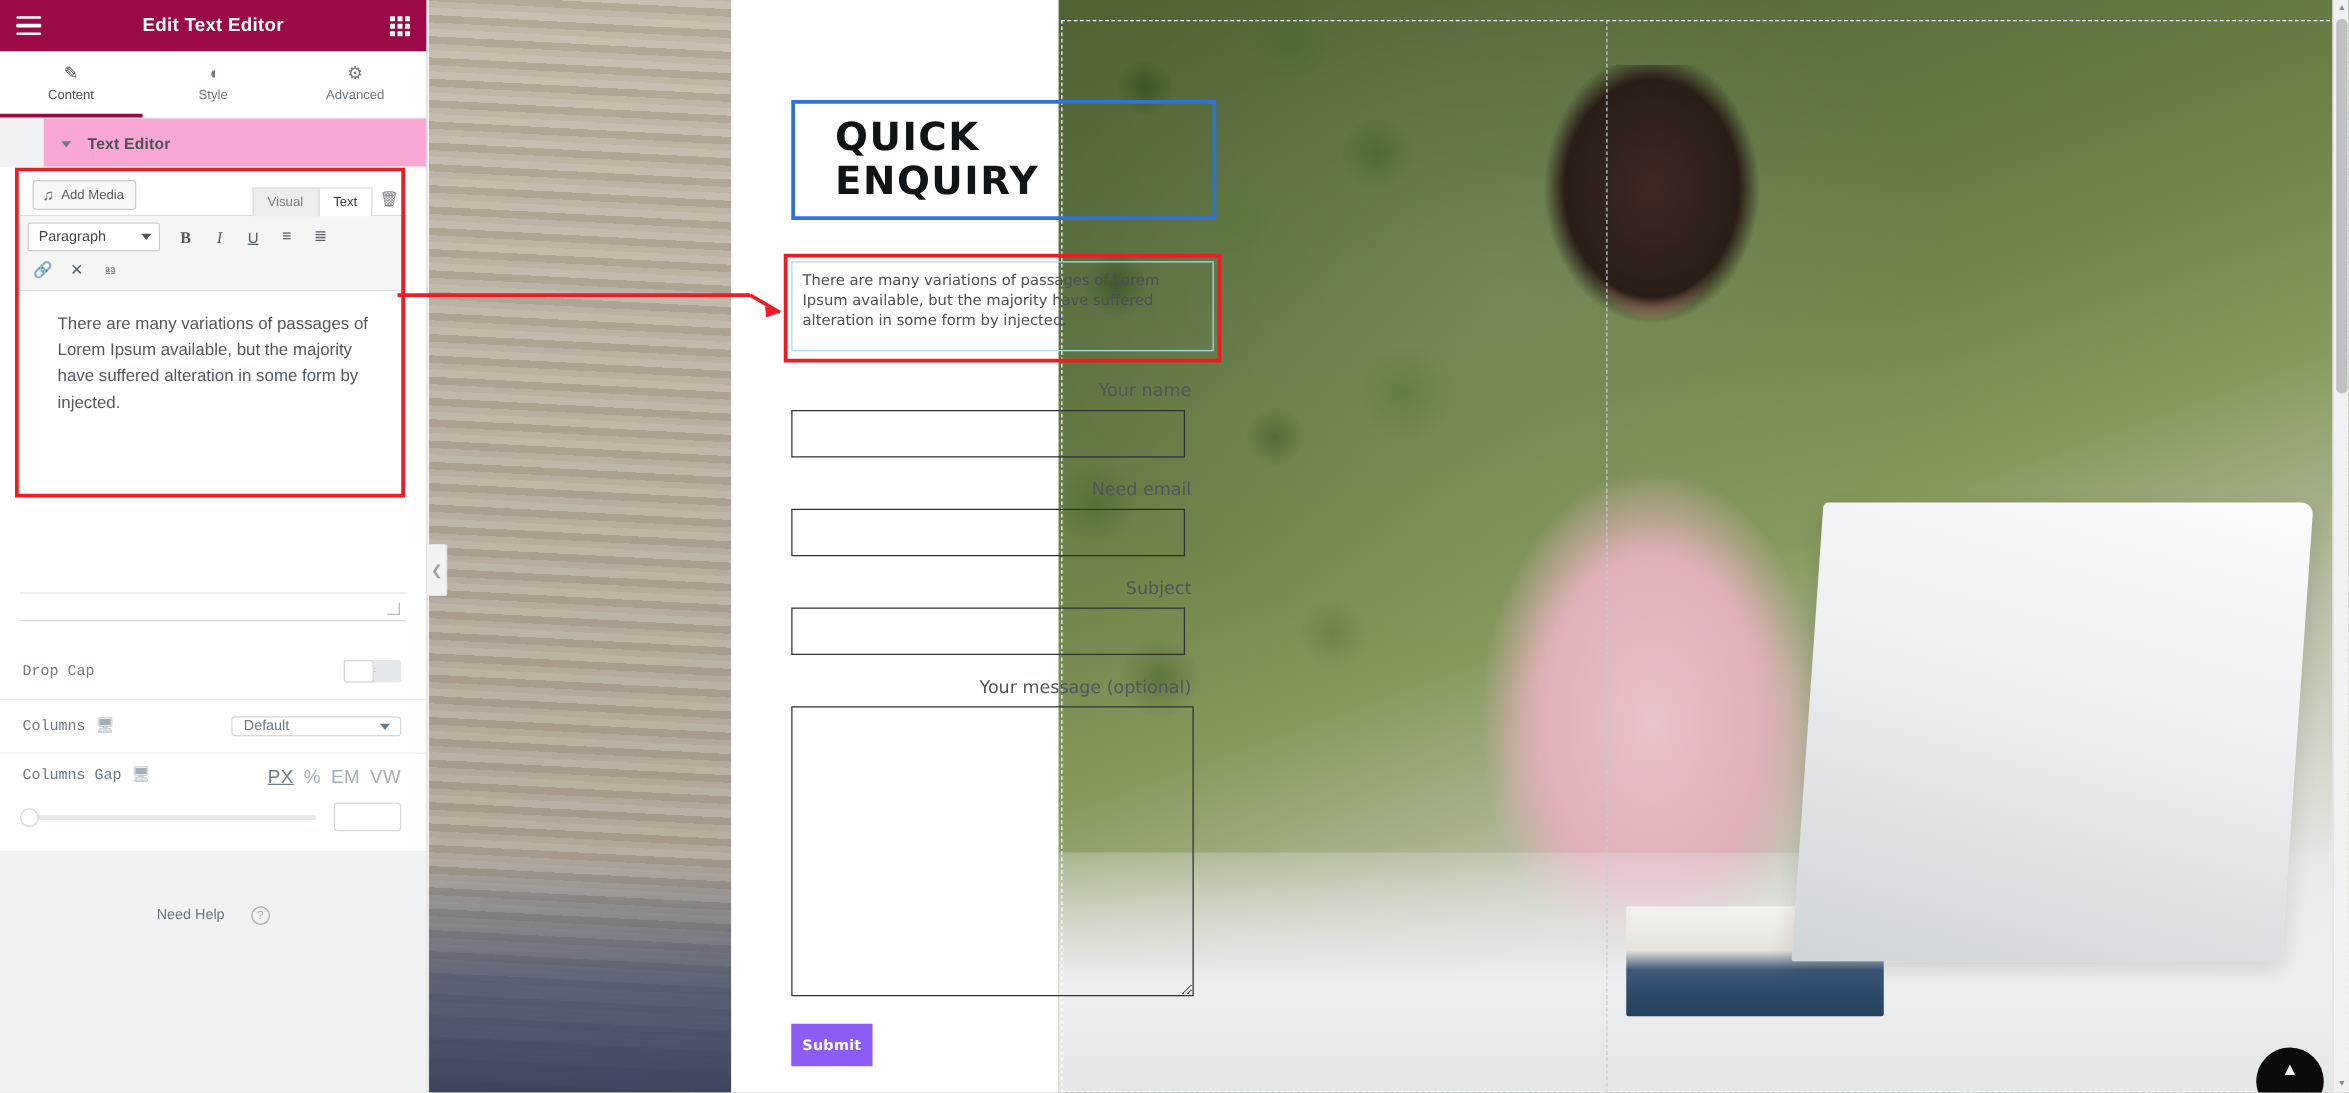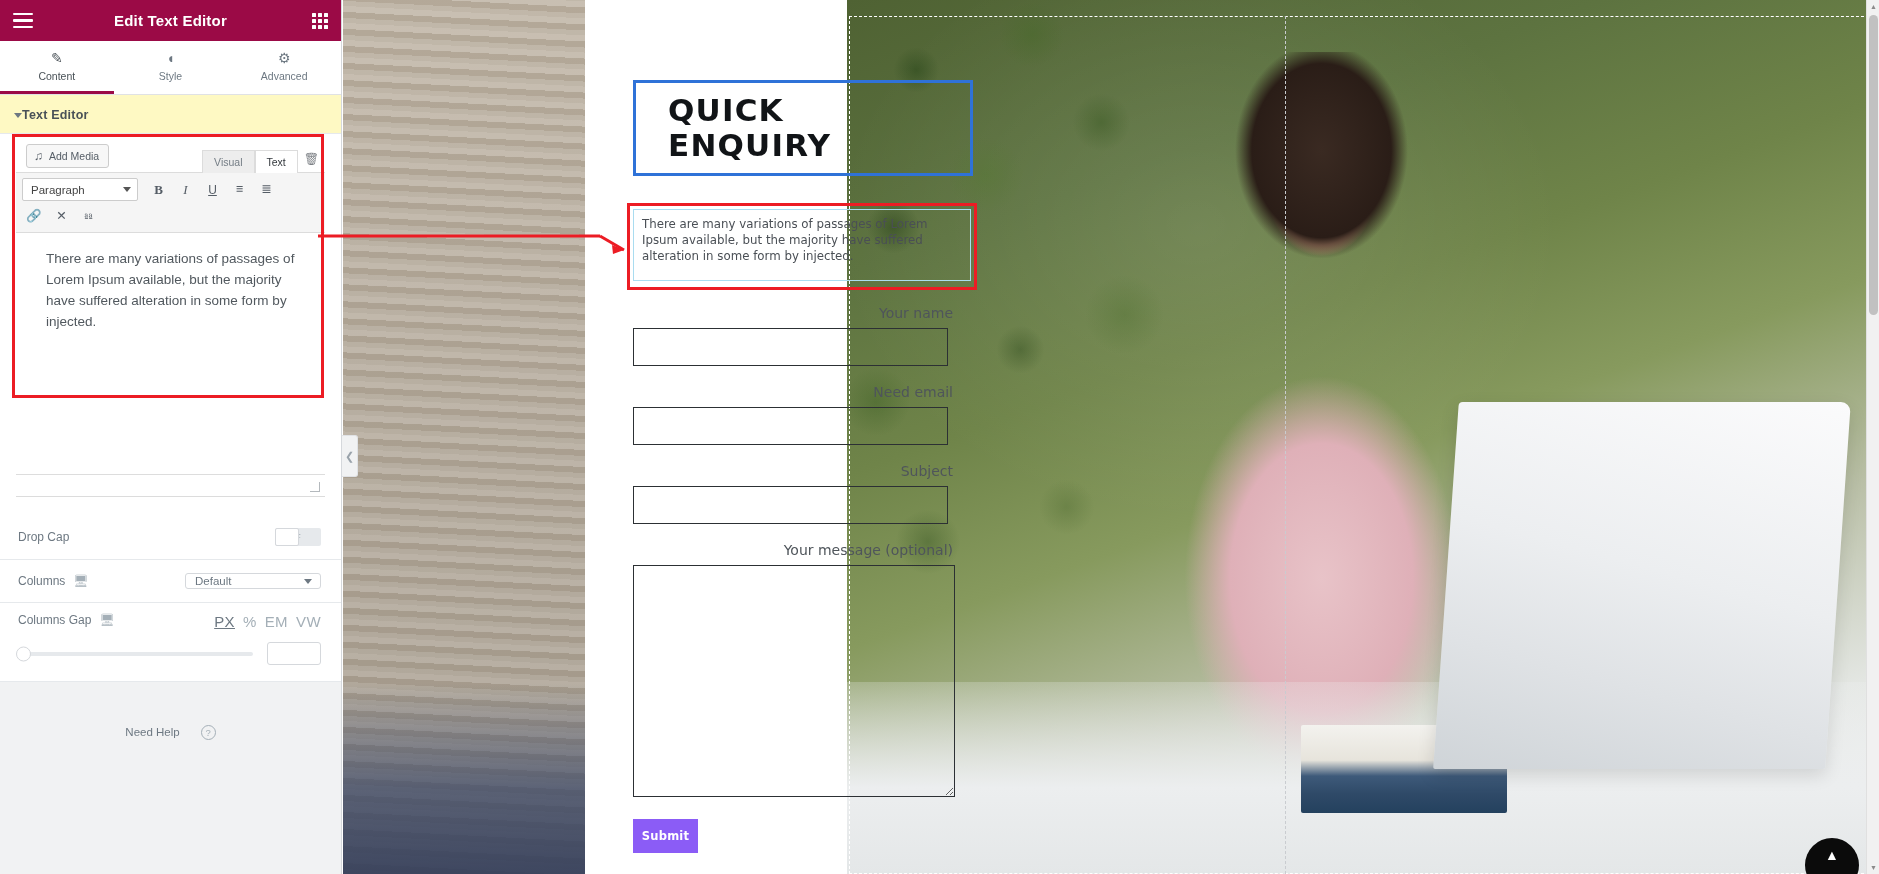--- a/index.html
+++ b/index.html
@@ -55,25 +55,25 @@
     font-size: 10.5px; color: #6d7882; cursor: pointer;
     border-bottom: 3px solid transparent;
     position: relative;
   }
   .panel-tab.active { color: #495157; border-bottom-color: #9b0a46; }
   .panel-tab .ticon { font-size: 14px; line-height: 1; color: #6d7882; }
   .panel-tab.active .ticon { color: #495157; }
 
   
   .section-head {
-    display: flex; align-items: center; gap: 0;
+    display: flex; align-items: center; gap: 13px;
     padding: 13px 18px 11px 14px;
-    background: #fef9c3;
+    background: #f9a8d4;
     border-bottom: 1px solid #e6e9ec;
-    cursor: pointer; flex: 0 0 auto;
+    cursor: pointer; flex: 0 0 auto; margin-left: 35px;
   }
   .section-head .caret {
     width: 0; height: 0;
     border-left: 4.5px solid transparent; border-right: 4.5px solid transparent;
     border-top: 5px solid #6d7882;
   }
   .section-head .stitle { font-size: 12.5px; color: #495157; font-weight: bold; letter-spacing: .2px; }
 
   .panel-body { flex: 1; overflow: hidden; background: #ffffff; position: relative; }
 
@@ -113,21 +113,21 @@
     margin-bottom: 1px;
   }
 
   .wp-toolbar {
     border-bottom: 1px solid #dcdcdc; background: #f5f5f5;
     padding: 5px 6px 4px 6px;
   }
   .tb-row { display: flex; align-items: center; gap: 2px; }
   .tb-row + .tb-row { margin-top: 4px; }
   .fmt-select {
-    width: 116px; height: 23px;
+    width: 106px; height: 23px;
     border: 1px solid #ccc; background: #fff; border-radius: 2px;
     display: flex; align-items: center; justify-content: space-between;
     padding: 0 6px 0 8px; font-size: 11.5px; color: #444; cursor: pointer;
     margin-right: 6px;
   }
   .fmt-select .ar {
     width: 0; height: 0;
     border-left: 4px solid transparent; border-right: 4px solid transparent;
     border-top: 5px solid #555;
   }
@@ -158,21 +158,21 @@
     border-right: 1px solid #b4b9bd; border-bottom: 1px solid #b4b9bd;
     transform: skewX(0deg);
   }
 
   
   .ctrl-row {
     display: flex; align-items: center; justify-content: space-between;
     padding: 13px 20px 13px 18px; border-bottom: 1px solid #e6e9ec;
     background: #ffffff;
   }
-  .ctrl-label { font-size: 12px; color: #6d7882; display: flex; align-items: center; gap: 8px; }
+  .ctrl-label { font-size: 12px; color: #6d7882; display: flex; align-items: center; gap: 8px; font-family: Liberation Mono, monospace; }
   .dev-icon { font-size: 12px; color: #a4afb7; line-height: 1; }
   .switch {
     width: 46px; height: 18px; background: #e6e9ec; border-radius: 2px;
     display: flex; align-items: center; justify-content: flex-end;
     position: relative; cursor: pointer;
   }
   .switch .knob {
     position: absolute; left: 0; top: 0; width: 24px; height: 18px;
     background: #ffffff; border: 1px solid #d5d8dc; border-radius: 2px;
   }

